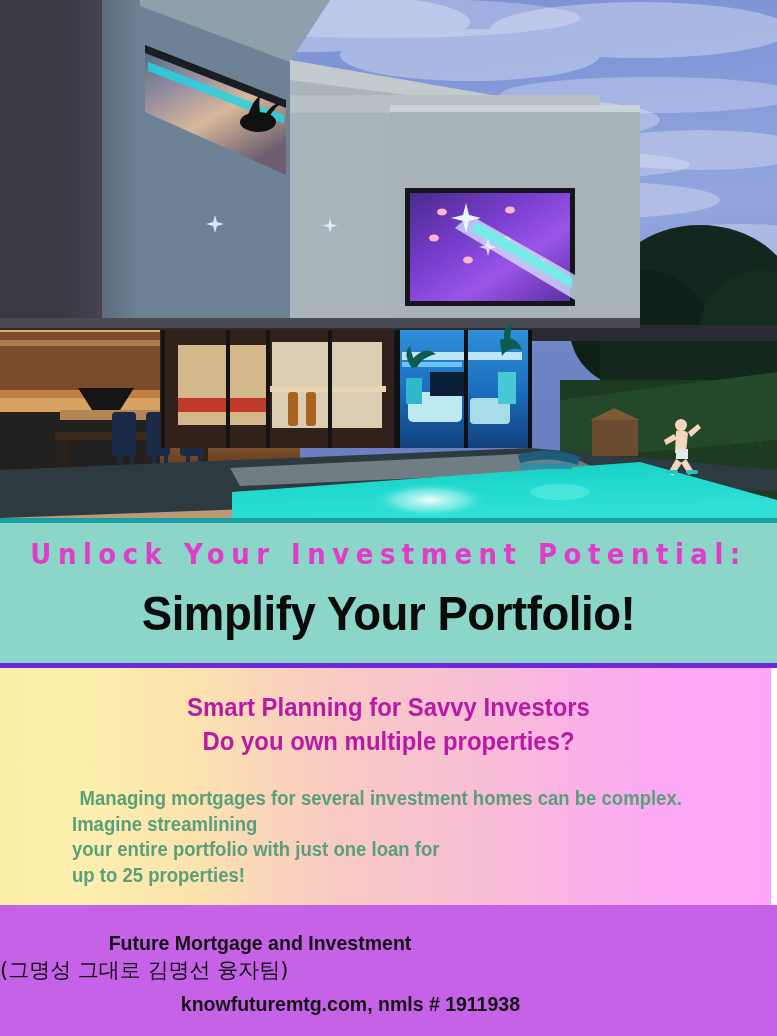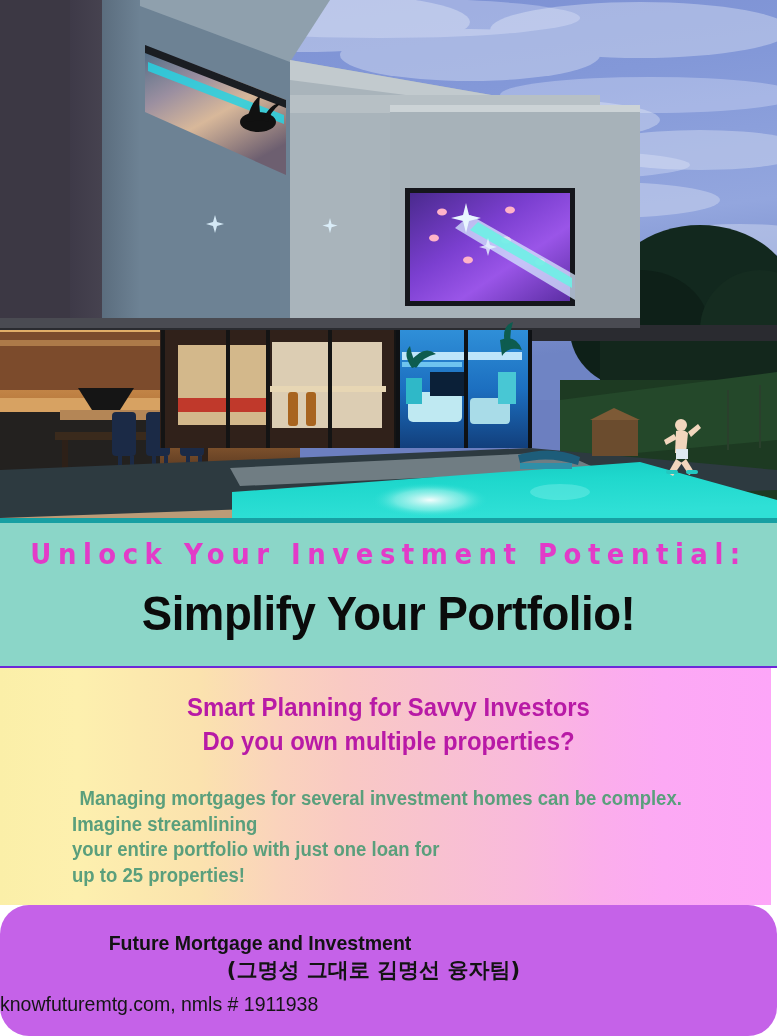--- a/index.html
+++ b/index.html
@@ -23,21 +23,21 @@
     background:#6c7fc0;
   }
   #hero svg{display:block;width:777px;height:518px;}
 
   
   #teal-band{
     position:absolute; left:0; top:518px;
     width:777px; height:150px;
     background:#8bd6c8;
     border-top:5px solid #17a0a3;
-    border-bottom:2px solid #6d28d9;
+    border-bottom:5px solid #6d28d9;
     box-sizing:border-box;
   }
   #kicker{
     position:absolute; left:0; top:14px; width:777px;
     text-align:center;
     color:#e23bc8;
     font-family:"DejaVu Sans", sans-serif;
     font-weight:700;
     font-size:26px;
     letter-spacing:6.5px;
@@ -102,44 +102,43 @@
   }
   #para .ln{display:block;white-space:nowrap;}
   #para .ln.first{text-indent:8px;}
 
   
   #footer{
     position:absolute; left:0; top:905px;
     width:777px; height:131px;
     background:#c濃;
     background:#c562e8;
-    border-radius:29px;
   }
   #foot-name{
     position:absolute; left:0; top:26px; width:520px;
     text-align:center;
     color:#131313;
     font-weight:700;
     font-size:21px;
     transform:scaleX(0.93);
     transform-origin:center;
   }
   #foot-korean{
     position:absolute; left:0; top:51px; width:520px;
-    text-align:right;
+    text-align:left;
     color:#131313;
     font-family:"DejaVu Sans","Liberation Sans",sans-serif;
-    font-weight:700;
+    font-weight:400;
     font-size:21px;
   }
   #foot-url{
     position:absolute; left:0; top:88px; width:520px;
-    text-align:left;
+    text-align:right;
     color:#151515;
-    font-weight:400;
+    font-weight:700;
     font-size:19.5px;
   }
 </style>
 </head>
 <body>
 
 <div id="flyer">
 
   <div id="hero">
     <svg viewBox="0 0 777 518" preserveAspectRatio="none">

